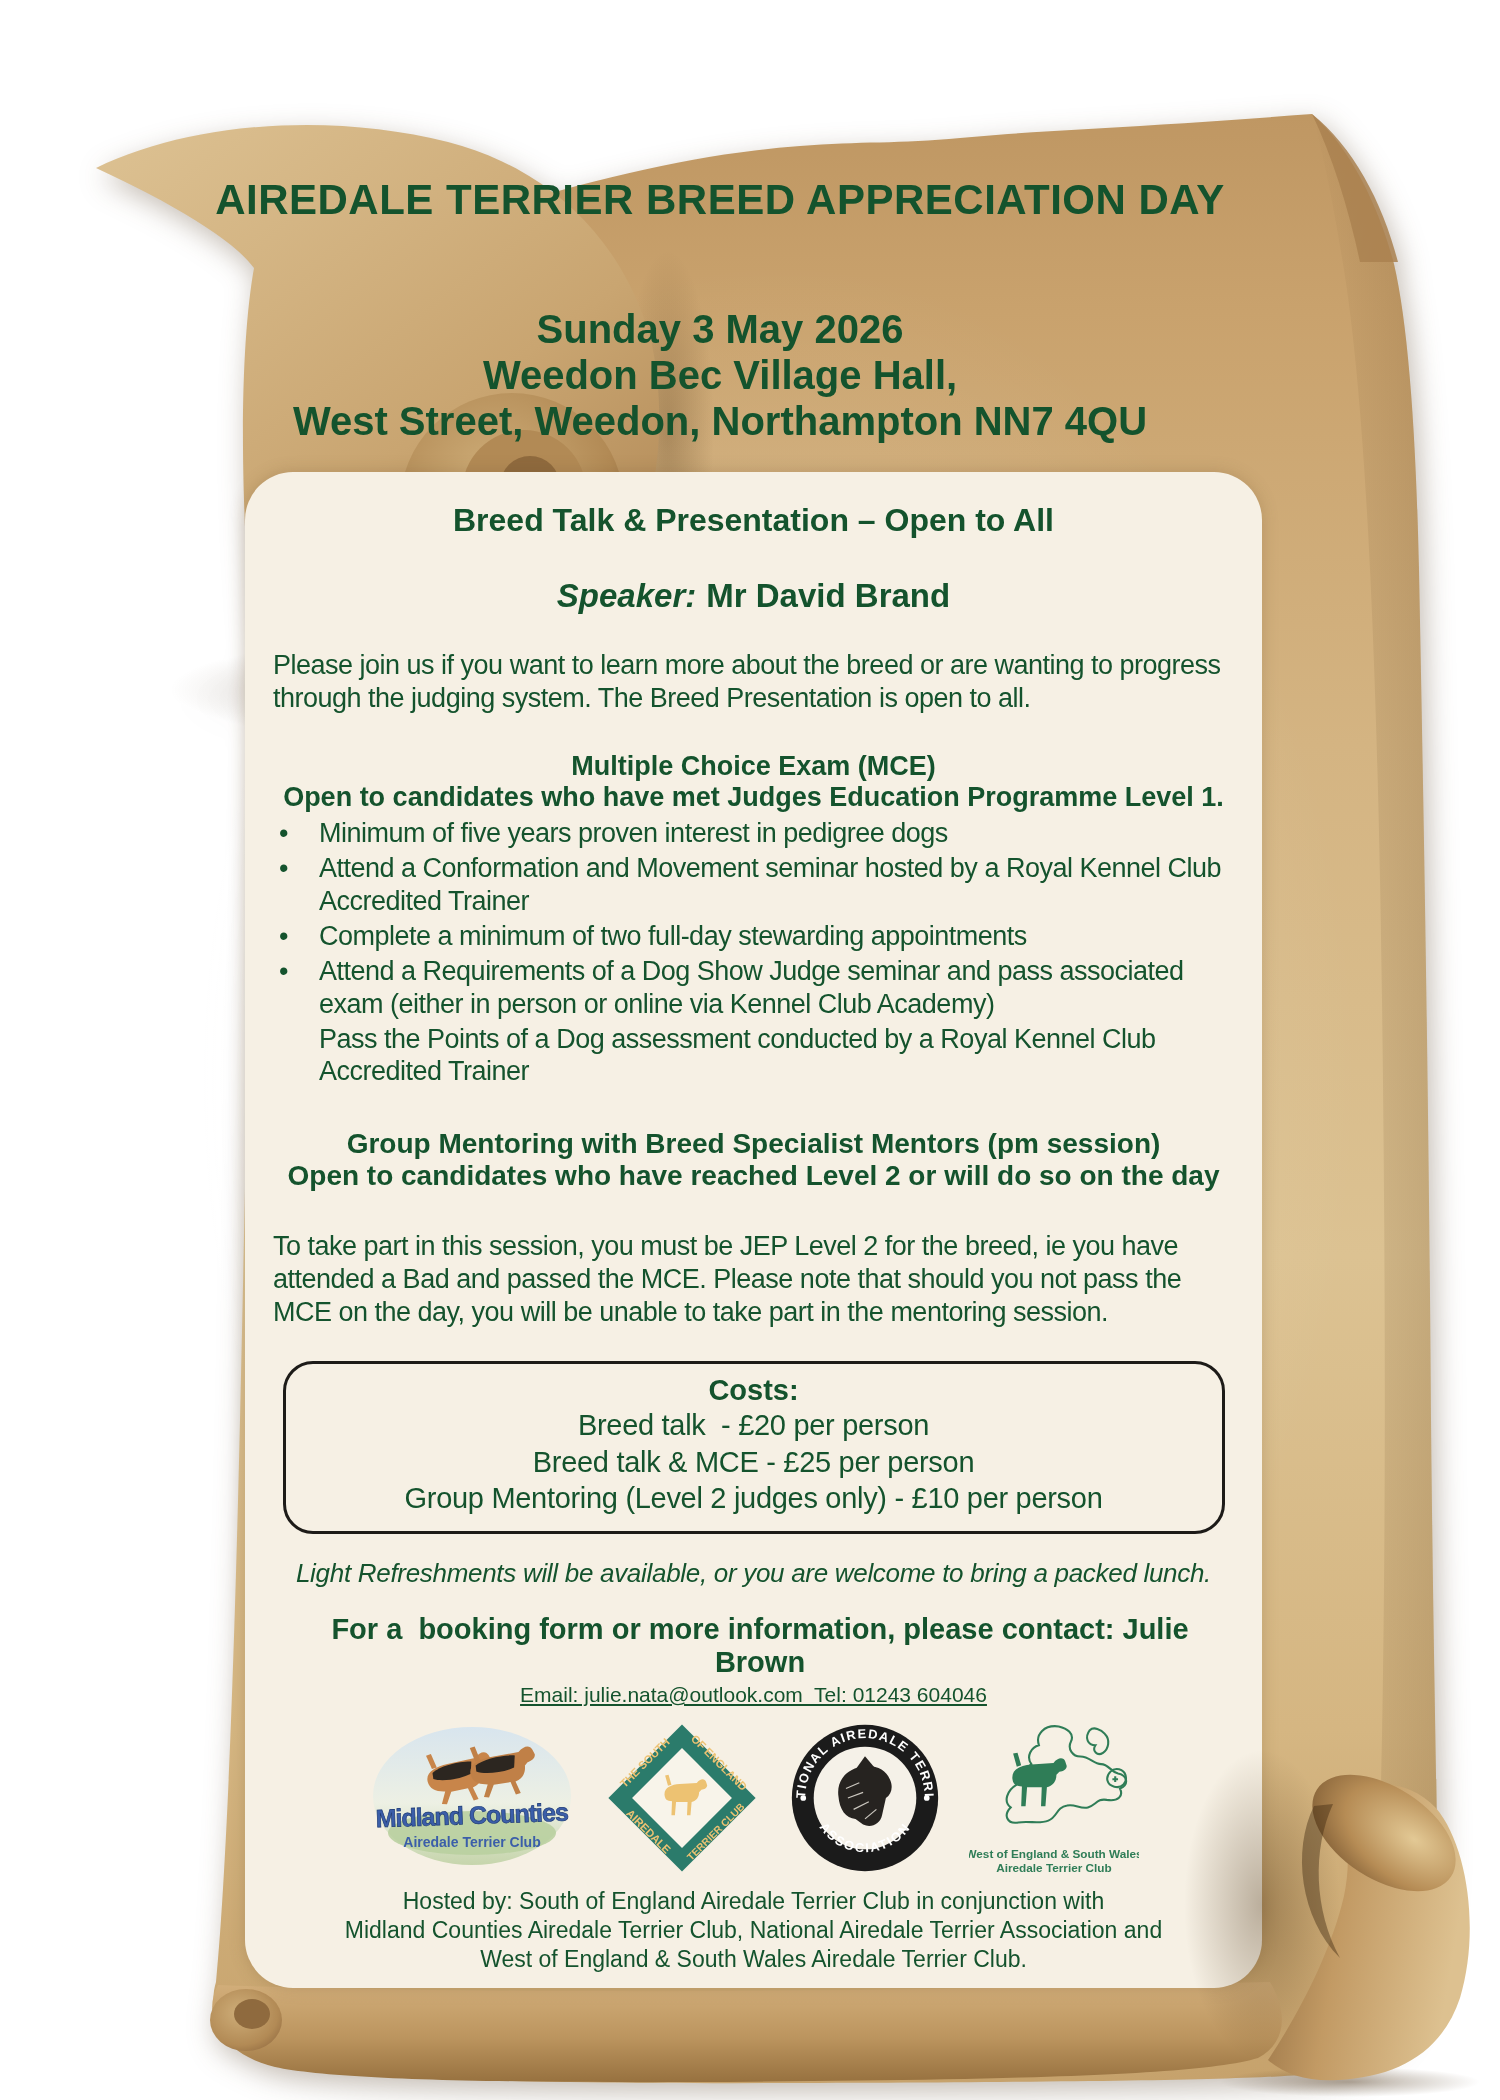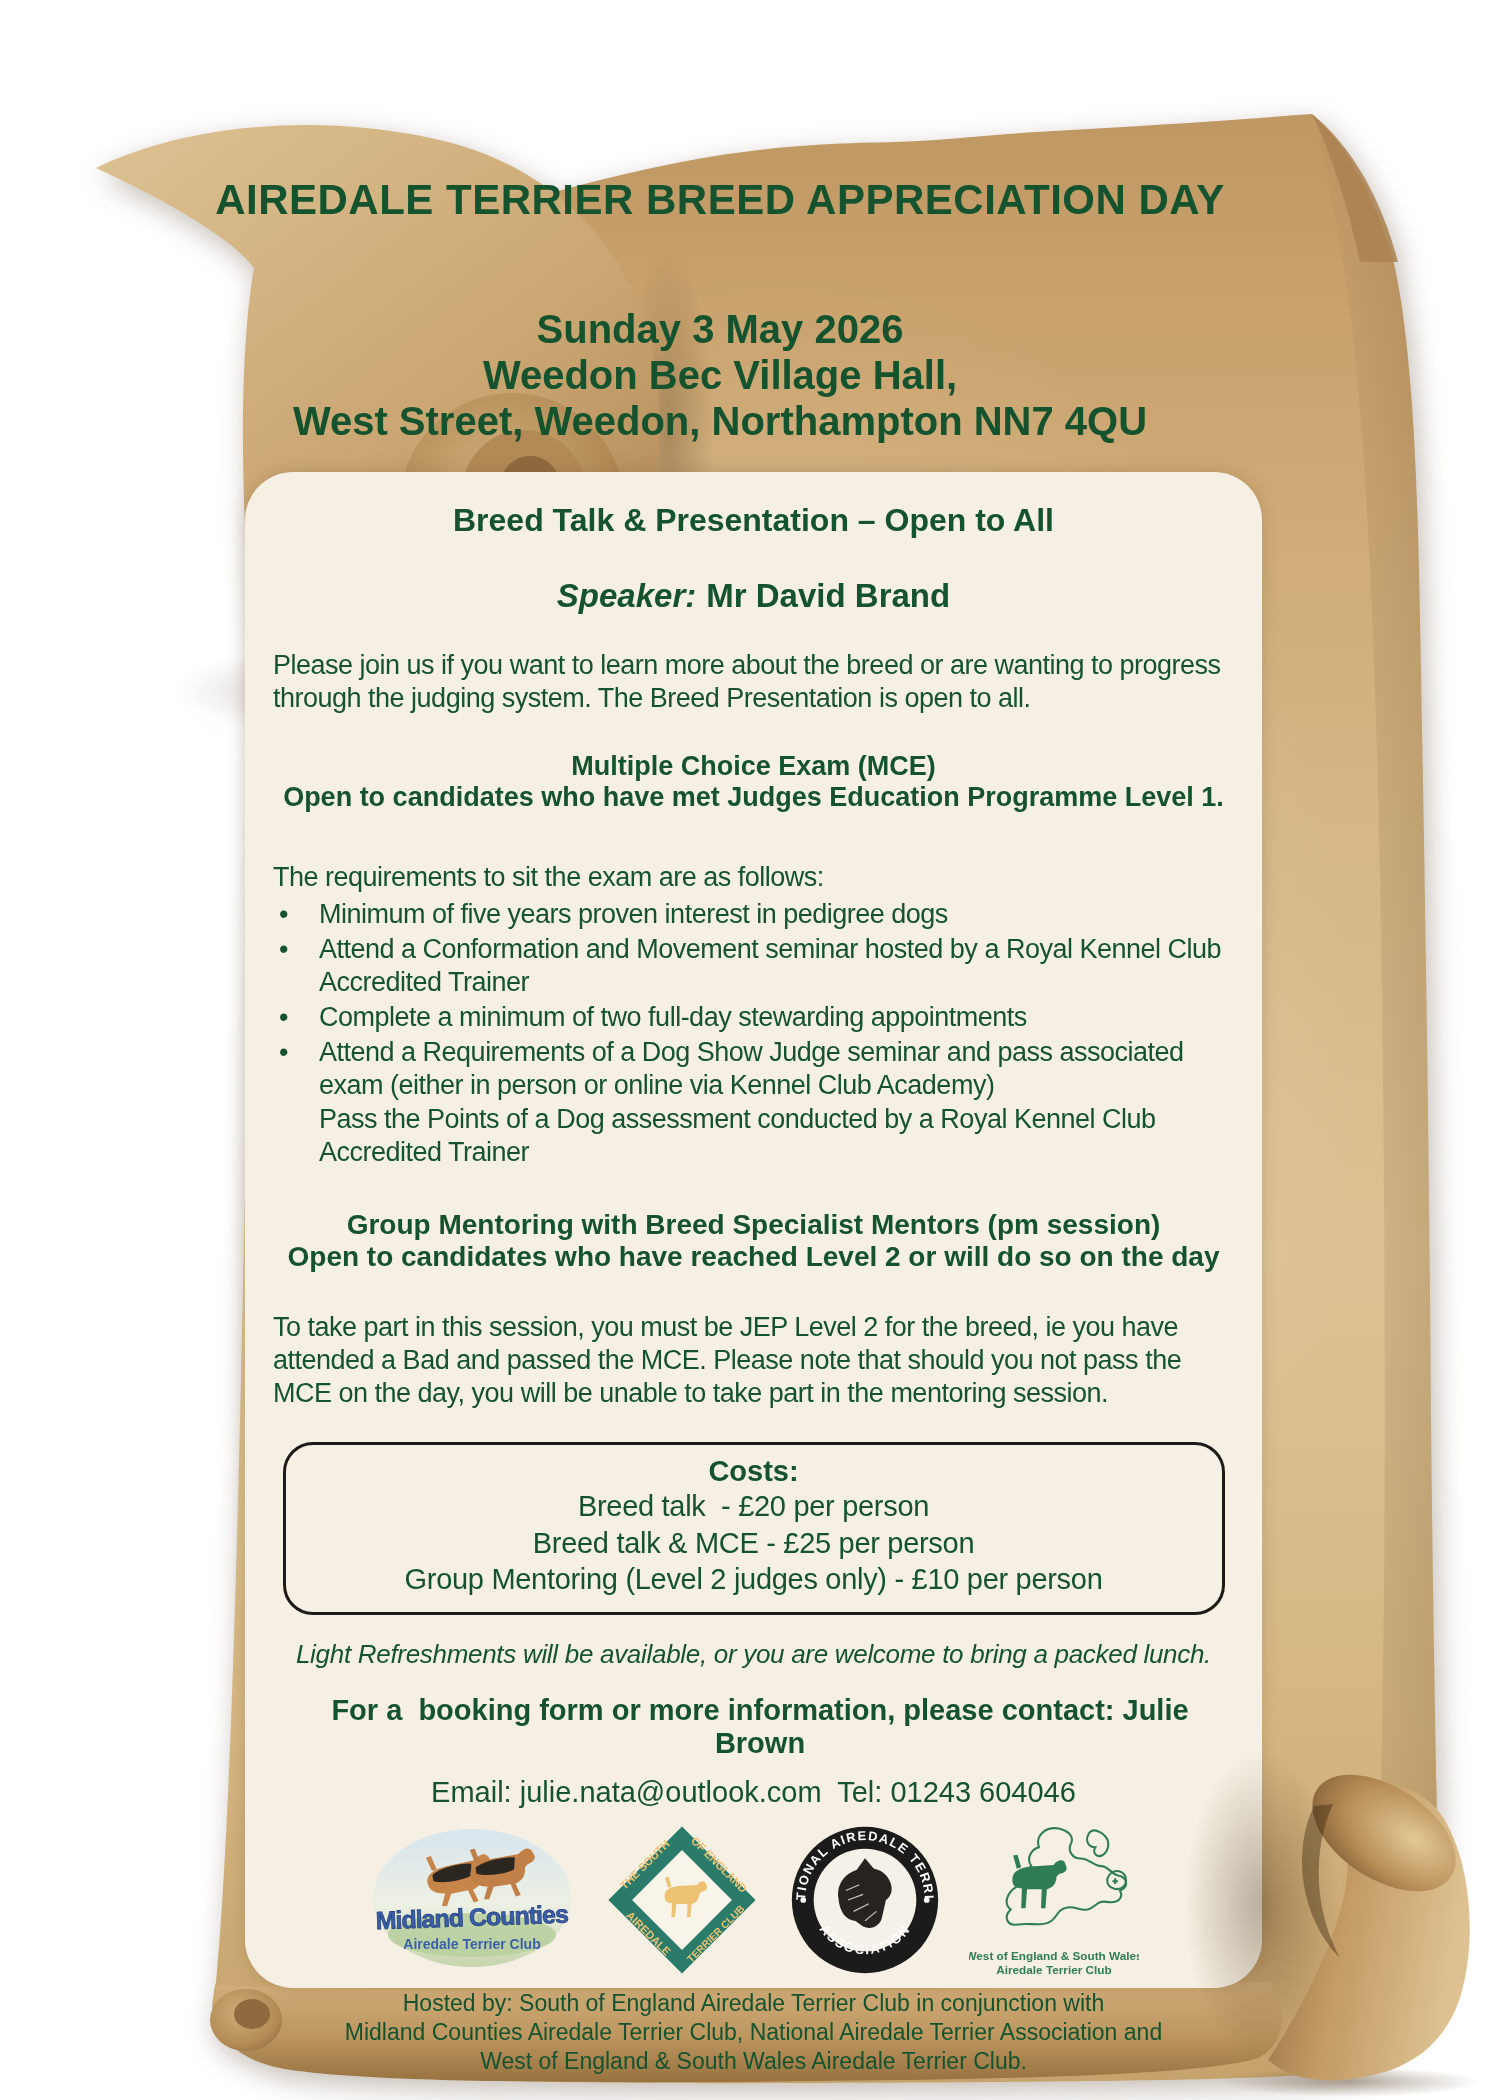--- a/index.html
+++ b/index.html
@@ -32,21 +32,21 @@
   ul.reqs .txt{flex:1;}
   .ment-head{font-size:28px;font-weight:bold;margin-top:40px;}
   .ment-sub{font-size:28px;font-weight:bold;}
   .ment-text{margin-top:38px;}
   .costs-box{width:936px;margin:32px auto 0 auto;border:3px solid #1d1b18;border-radius:30px;
              padding:10px 0 14px 0;}
   .costs-head{font-size:29px;font-weight:bold;}
   .costs-item{font-size:29px;line-height:1.26;letter-spacing:-0.3px;}
   .refresh{font-size:26px;font-style:italic;margin-top:24px;letter-spacing:-0.3px;}
   .contact-bold{font-size:29px;font-weight:bold;margin-top:24px;margin-left:13px;}
-  .contact-details{font-size:29px;margin-top:16px;}
+  .contact-details{font-size:21px;margin-top:4px;text-decoration:underline;}
   .logos{display:flex;justify-content:center;align-items:center;gap:28px;margin-top:10px;height:162px;}
   .hosted{font-size:23px;line-height:1.26;margin-top:8px;}
 </style>
 </head>
 <body>
 
 <div class="page">
 
   <svg class="scroll-svg" width="1500" height="2100" viewBox="0 0 1500 2100">
     <defs>
@@ -149,21 +149,20 @@
 
     <div class="speaker c">
       <span class="it">Speaker:</span><span class="name">Mr David Brand</span>
     </div>
 
     <div class="body-txt intro">Please join us if you want to learn more about the breed or are wanting to progress through the judging system. The Breed Presentation is open to all.</div>
 
     <div class="mce-head c">Multiple Choice Exam (MCE)</div>
     <div class="mce-sub c">Open to candidates who have met Judges Education Programme Level 1.</div>
 
-    <div class="body-txt req-intro">The requirements to sit the exam are as follows:</div>
 
     <ul class="reqs body-txt">
       <li>
           <span class="dot">•</span>
           <span class="txt">Minimum of five years proven interest in pedigree dogs</span>
         </li>
       <li>
           <span class="dot">•</span>
           <span class="txt">Attend a Conformation and Movement seminar hosted by a Royal Kennel Club Accredited Trainer</span>
         </li>

